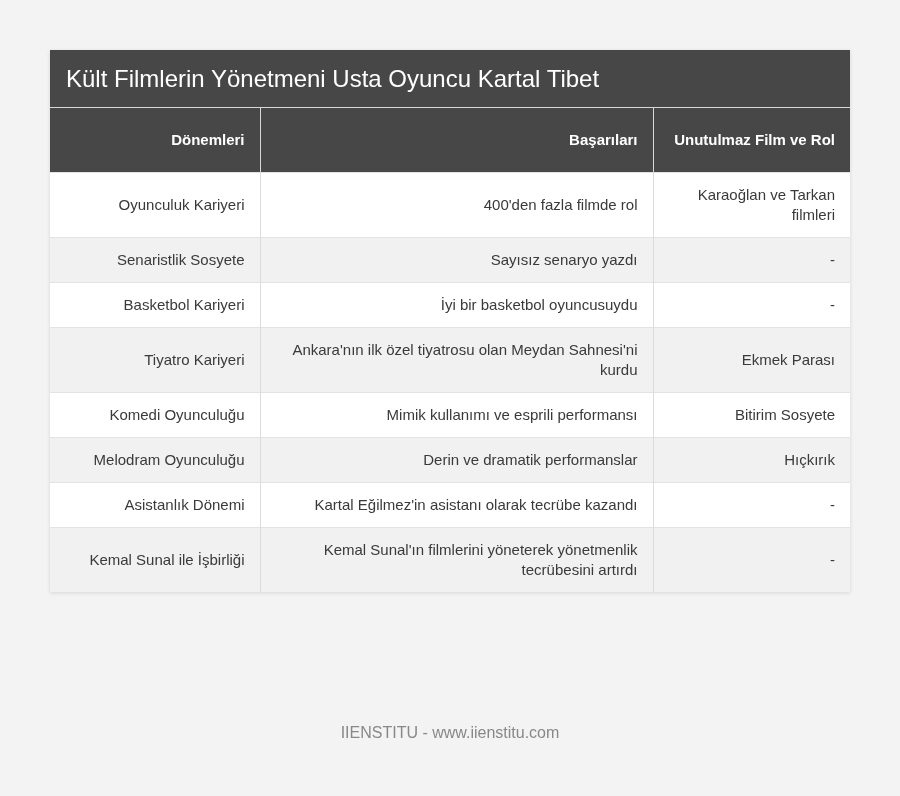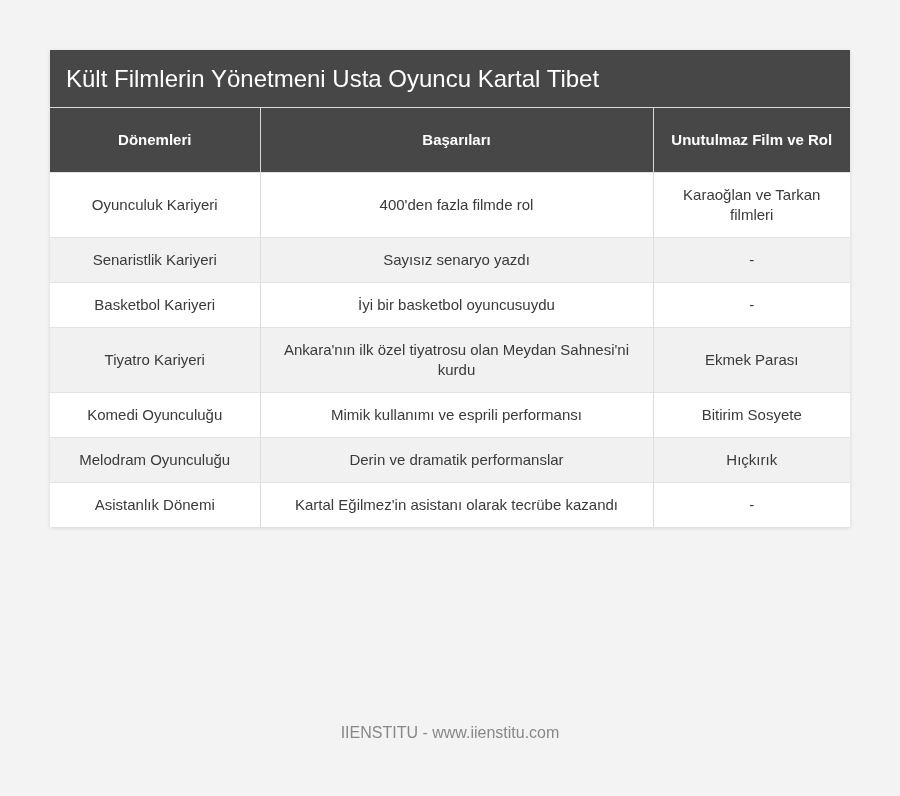--- a/index.html
+++ b/index.html
@@ -26,21 +26,21 @@
     padding-left: 16px;
     border-bottom: 1px solid #d8d8d8;
     box-sizing: border-box;
   }
   table {
     width: 800px;
     border-collapse: collapse;
     table-layout: fixed;
   }
   th, td {
-    text-align: center;
+    text-align: right;
     vertical-align: middle;
     padding: 0 15px;
     font-size: 15px;
     line-height: 20px;
     border-right: 1px solid #dcdcdc;
     box-sizing: border-box;
   }
   th:last-child, td:last-child { border-right: none; }
   thead th {
     background: #474747;
@@ -86,21 +86,21 @@
         <th>Unutulmaz Film ve Rol</th>
       </tr>
     </thead>
     <tbody>
       <tr class="tall">
         <td>Oyunculuk Kariyeri</td>
         <td>400'den fazla filmde rol</td>
         <td>Karaoğlan ve Tarkan filmleri</td>
       </tr>
       <tr class="short">
-        <td>Senaristlik Kariyeri</td>
+        <td>Senaristlik Sosyete</td>
         <td>Sayısız senaryo yazdı</td>
         <td>-</td>
       </tr>
       <tr class="short">
         <td>Basketbol Kariyeri</td>
         <td>İyi bir basketbol oyuncusuydu</td>
         <td>-</td>
       </tr>
       <tr class="tall">
         <td>Tiyatro Kariyeri</td>
@@ -115,17 +115,22 @@
       <tr class="short">
         <td>Melodram Oyunculuğu</td>
         <td>Derin ve dramatik performanslar</td>
         <td>Hıçkırık</td>
       </tr>
       <tr class="short">
         <td>Asistanlık Dönemi</td>
         <td>Kartal Eğilmez'in asistanı olarak tecrübe kazandı</td>
         <td>-</td>
       </tr>
+      <tr class="tall">
+        <td>Kemal Sunal ile İşbirliği</td>
+        <td>Kemal Sunal'ın filmlerini yöneterek yönetmenlik tecrübesini artırdı</td>
+        <td>-</td>
+      </tr>
     </tbody>
   </table>
 </div>
 
 <div class="footer">IIENSTITU - www.iienstitu.com</div>
 
 </body></html>

